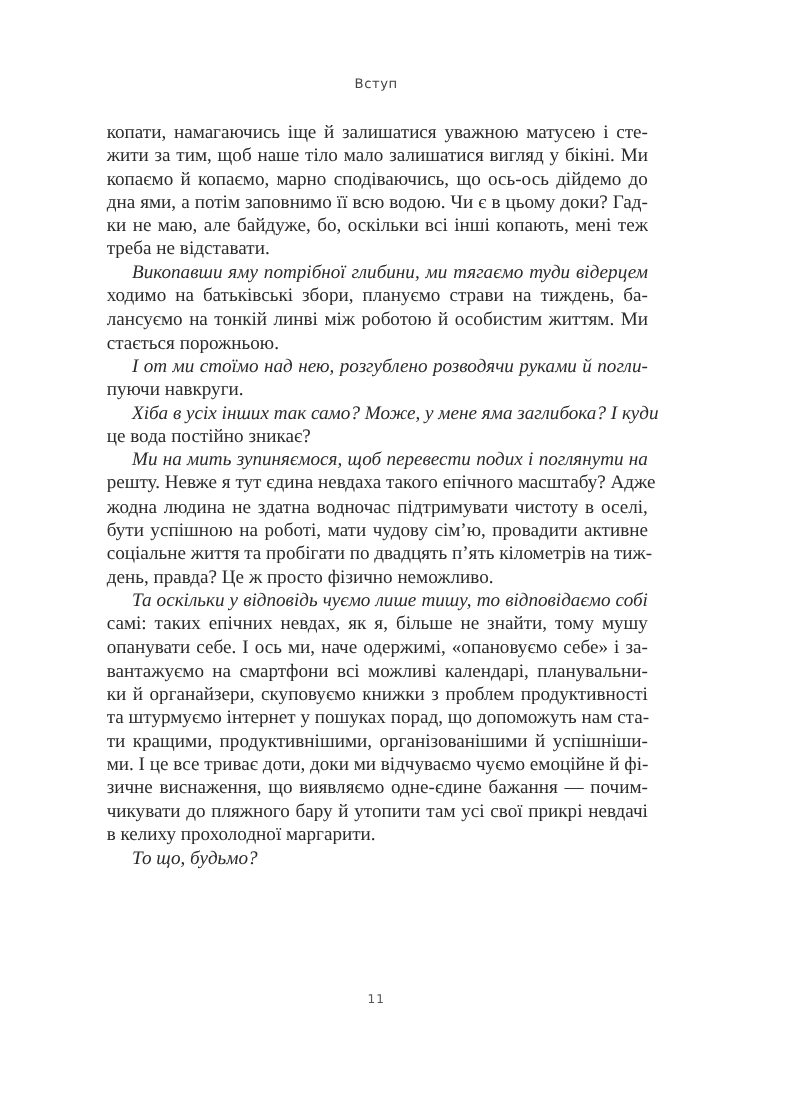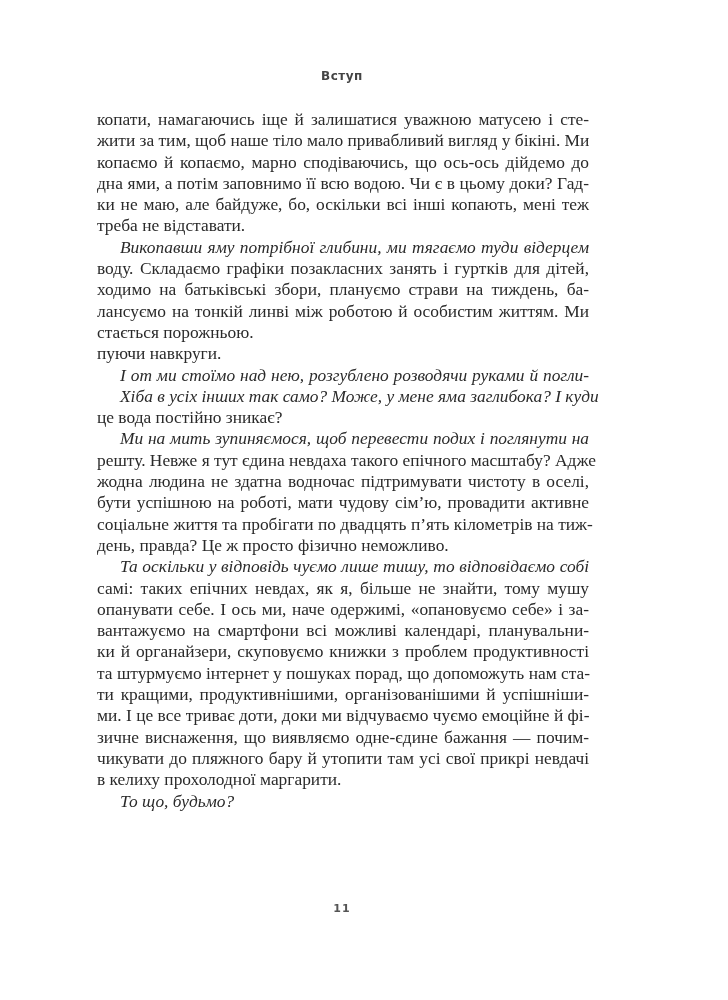--- a/index.html
+++ b/index.html
@@ -4,56 +4,55 @@
 <style>
   html, body { margin: 0; padding: 0; }
   body {
     width: 728px; height: 1000px; background: #ffffff;
     position: relative; overflow: hidden;
   }
   .running-head {
     position: absolute; top: 69px; left: 0; width: 684px;
     text-align: center;
     font-family: "DejaVu Sans", sans-serif;
-    font-size: 12px; letter-spacing: 0.5px; color: #444; font-weight: bold;
+    font-size: 12px; letter-spacing: 0.5px; color: #444;
   }
   .body-text {
     position: absolute; top: 109px; left: 97px; width: 492px;
     font-family: "Liberation Serif", serif;
     font-size: 17.4px; line-height: 21.3px; color: #2a2a2a;
   }
   .line { display: block; white-space: nowrap; text-align: justify; text-align-last: justify; height: 21.3px; }
   .line.last { text-align-last: left; }
   .line.indent { padding-left: 23px; font-style: italic; }
   .folio {
     position: absolute; top: 902px; left: 0; width: 684px;
     text-align: center;
     font-family: "DejaVu Sans", sans-serif;
-    font-size: 11px; color: #555; letter-spacing: 1px; font-weight: bold;
+    font-size: 11px; color: #555; letter-spacing: 1px;
   }
 </style>
 </head>
 <body>
 
 <div class="running-head">Вступ</div>
 
 <div class="body-text" id="body-text">
     <span class="line">копати, намагаючись іще й залишатися уважною матусею і сте-</span>
-    <span class="line">жити за тим, щоб наше тіло мало привабливий вигляд у бікіні. Ми</span>
+    <span class="line">жити за тим, щоб наше тіло мало залишатися вигляд у бікіні. Ми</span>
     <span class="line">копаємо й копаємо, марно сподіваючись, що ось-ось дійдемо до</span>
     <span class="line">дна ями, а потім заповнимо її всю водою. Чи є в цьому доки? Гад-</span>
     <span class="line">ки не маю, але байдуже, бо, оскільки всі інші копають, мені теж</span>
     <span class="line last">треба не відставати.</span>
     <span class="line indent">Викопавши яму потрібної глибини, ми тягаємо туди відерцем</span>
-    <span class="line">воду. Складаємо графіки позакласних занять і гуртків для дітей,</span>
     <span class="line">ходимо на батьківські збори, плануємо страви на тиждень, ба-</span>
     <span class="line">лансуємо на тонкій линві між роботою й особистим життям. Ми</span>
     <span class="line last">стається порожньою.</span>
+    <span class="line indent">І от ми стоїмо над нею, розгублено розводячи руками й погли-</span>
     <span class="line last">пуючи навкруги.</span>
-    <span class="line indent">І от ми стоїмо над нею, розгублено розводячи руками й погли-</span>
     <span class="line indent">Хіба в усіх інших так само? Може, у мене яма заглибока? І куди</span>
     <span class="line last">це вода постійно зникає?</span>
     <span class="line indent">Ми на мить зупиняємося, щоб перевести подих і поглянути на</span>
     <span class="line">решту. Невже я тут єдина невдаха такого епічного масштабу? Адже</span>
     <span class="line">жодна людина не здатна водночас підтримувати чистоту в оселі,</span>
     <span class="line">бути успішною на роботі, мати чудову сім’ю, провадити активне</span>
     <span class="line">соціальне життя та пробігати по двадцять п’ять кілометрів на тиж-</span>
     <span class="line last">день, правда? Це ж просто фізично неможливо.</span>
     <span class="line indent">Та оскільки у відповідь чуємо лише тишу, то відповідаємо собі</span>
     <span class="line">самі: таких епічних невдах, як я, більше не знайти, тому мушу</span>

